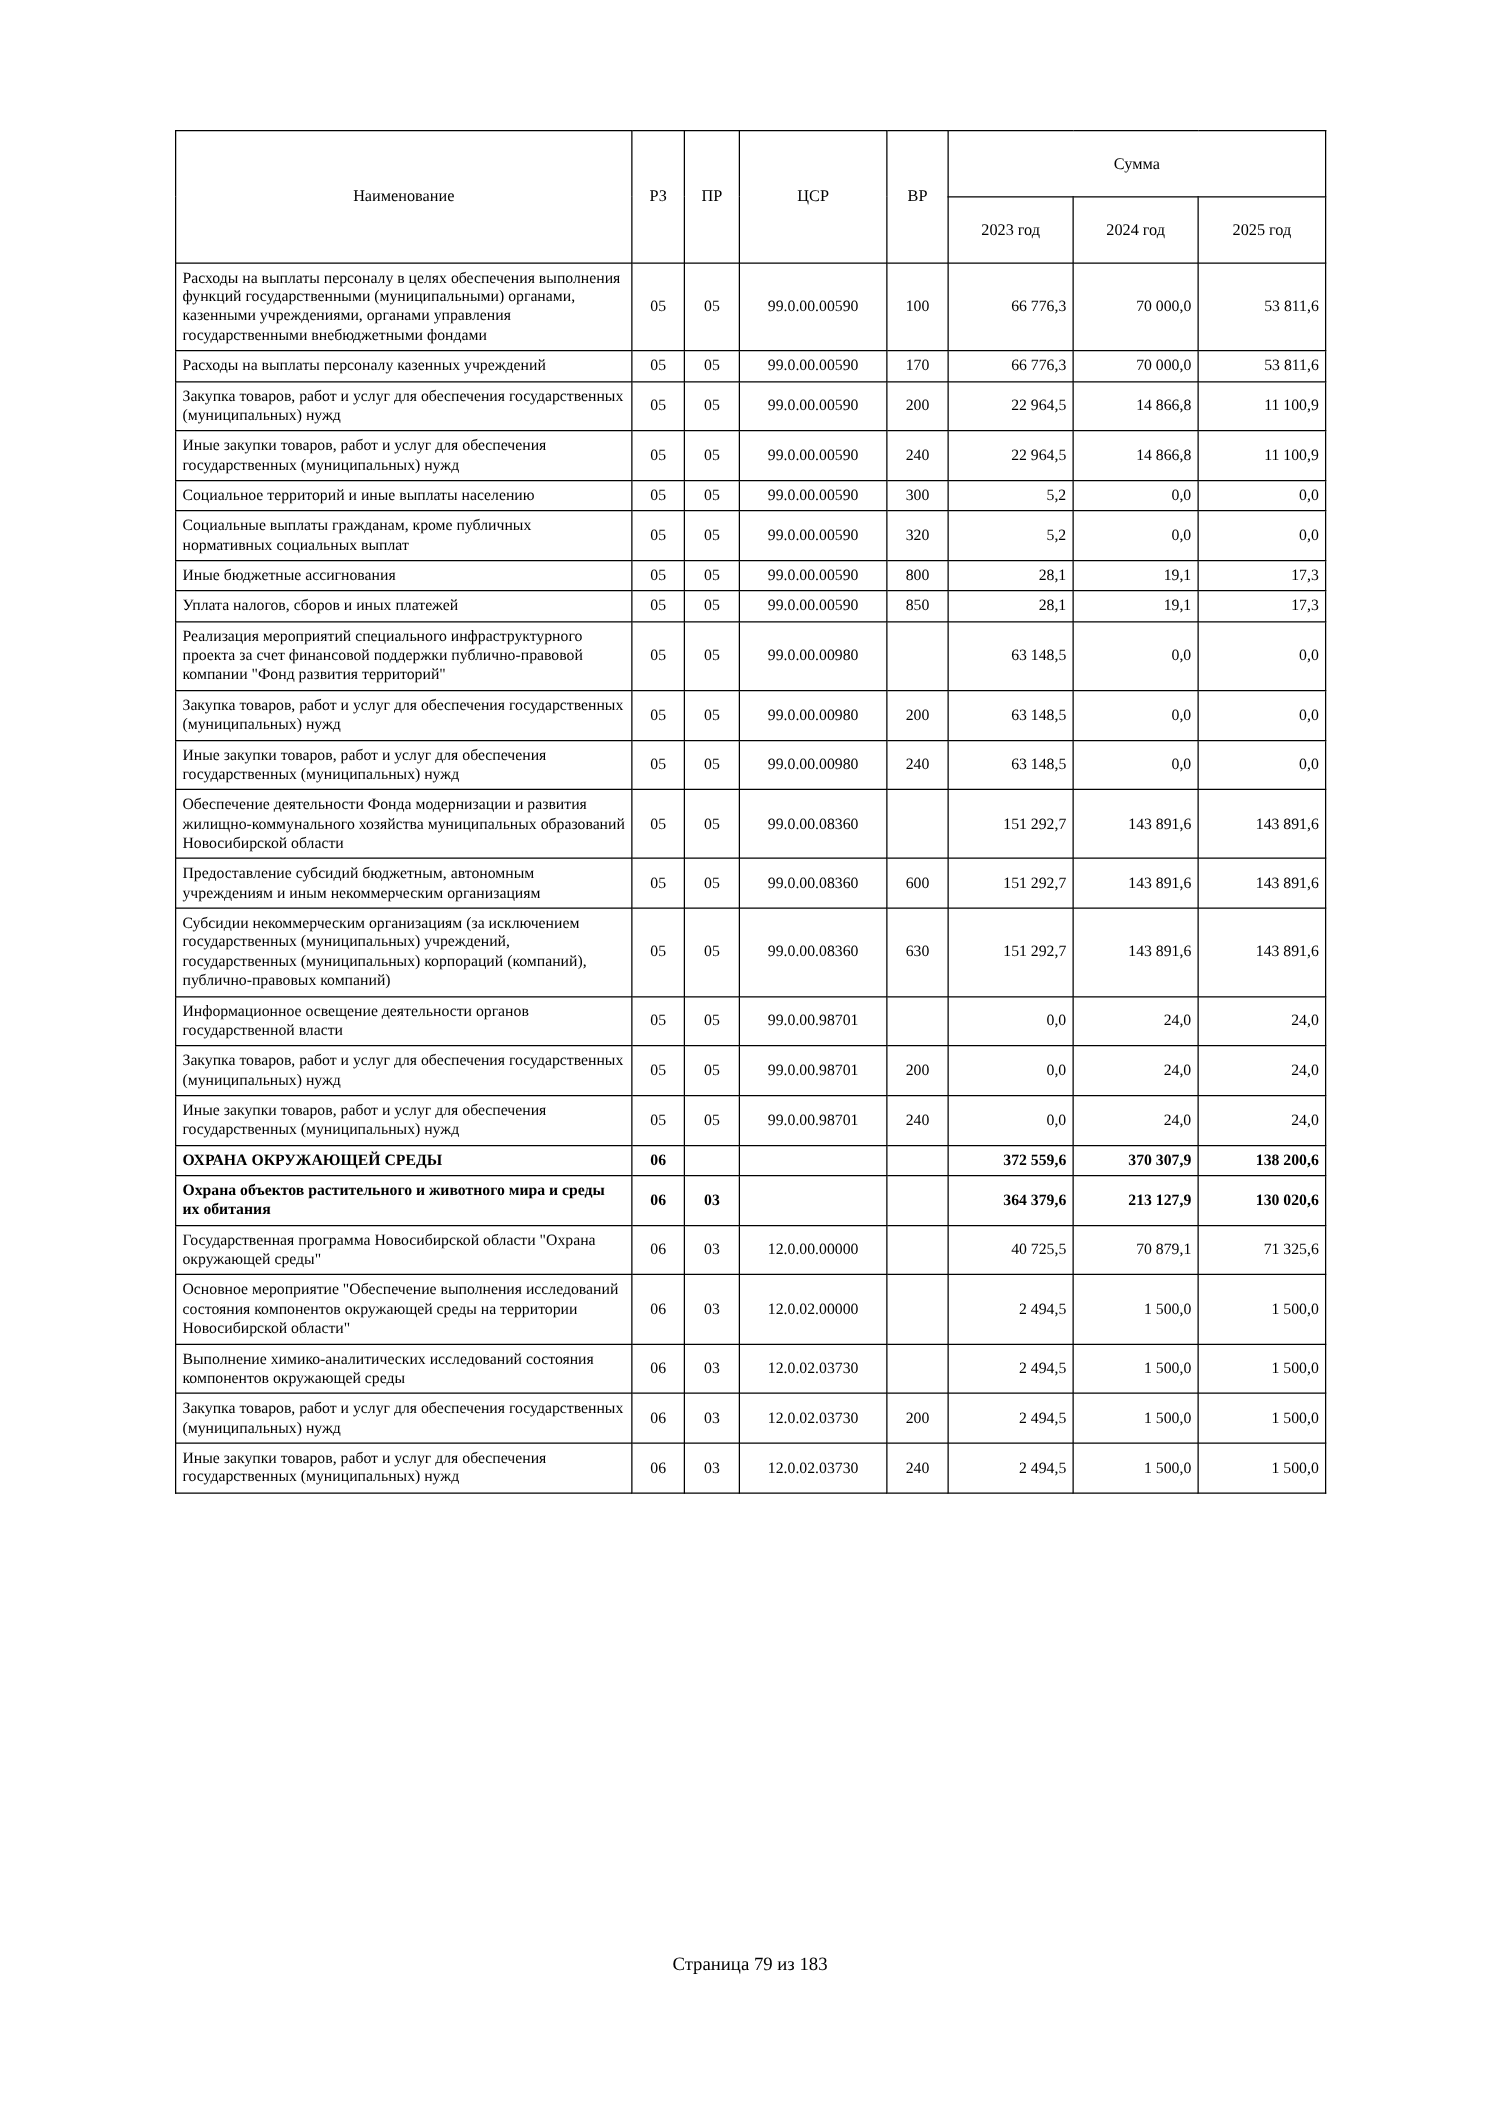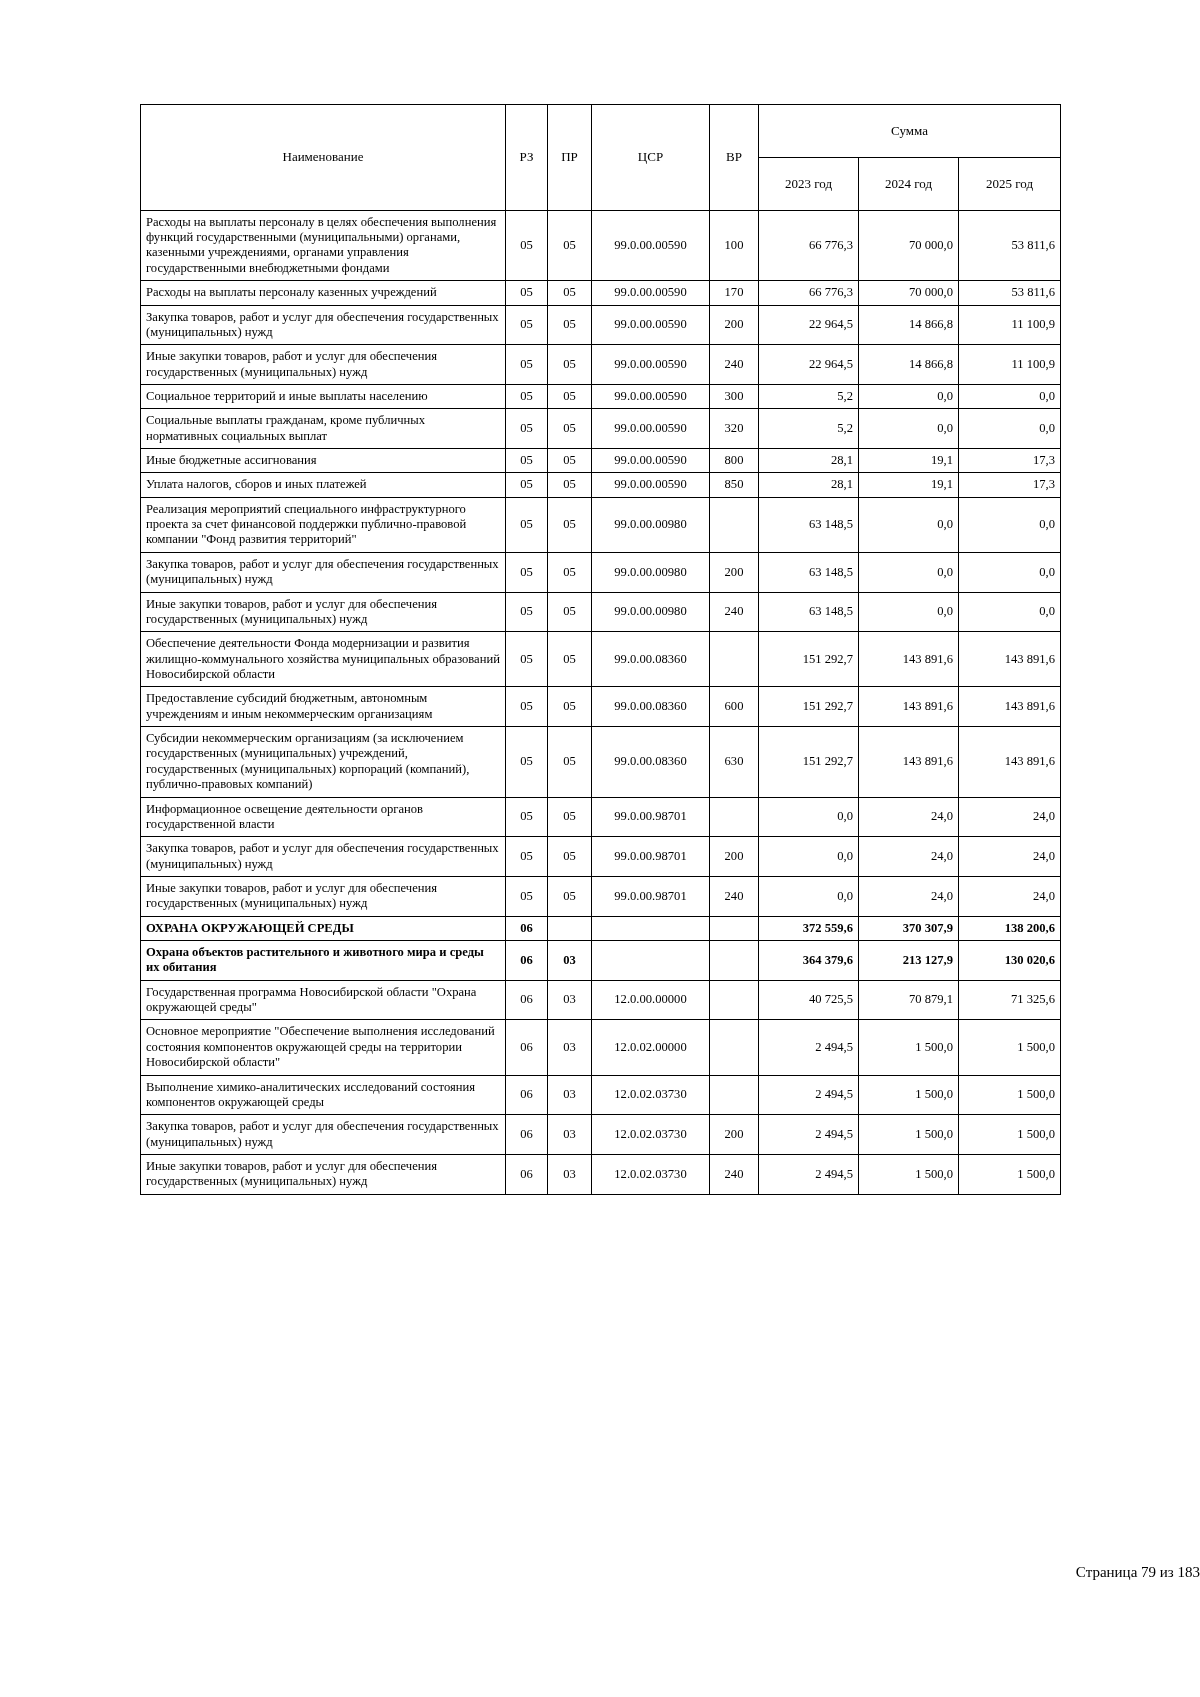--- a/index.html
+++ b/index.html
@@ -64,21 +64,21 @@
     white-space: nowrap;
   }
   tr.bold td {
     font-weight: bold;
   }
   .footer {
     position: absolute;
     left: 0;
     right: 0;
     bottom: 116px;
-    text-align: right;
+    text-align: center;
     font-size: 15px;
     font-family: "Liberation Serif", serif;
   }
 </style>
 </head>
 <body>
 
 <div class="page">
 
   <table class="budget">

